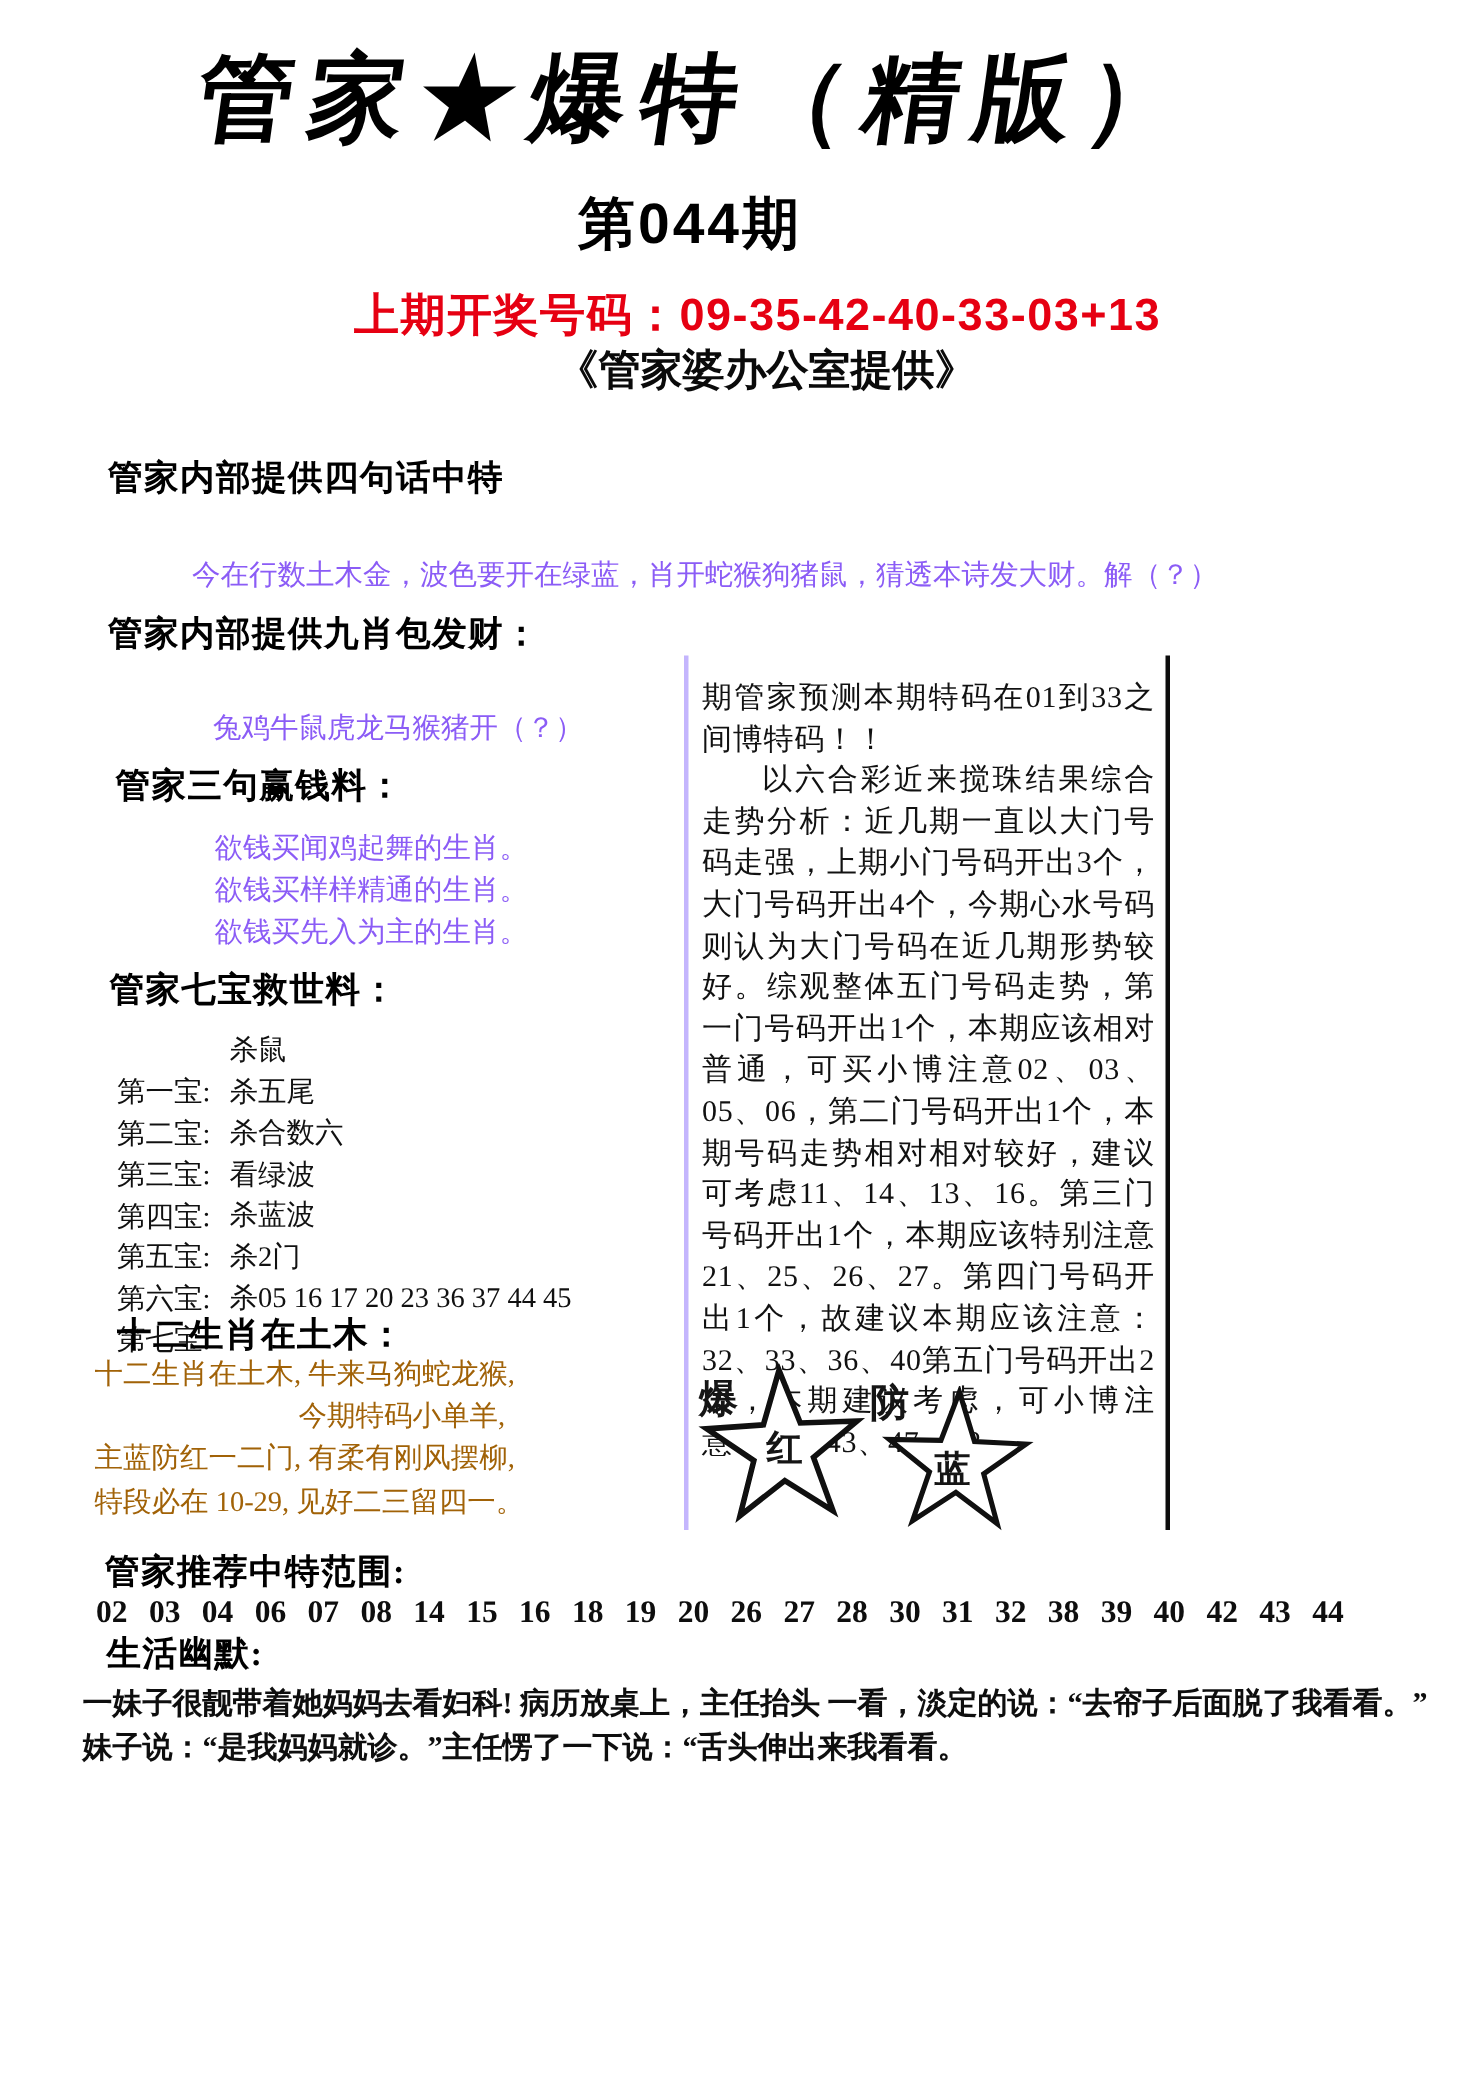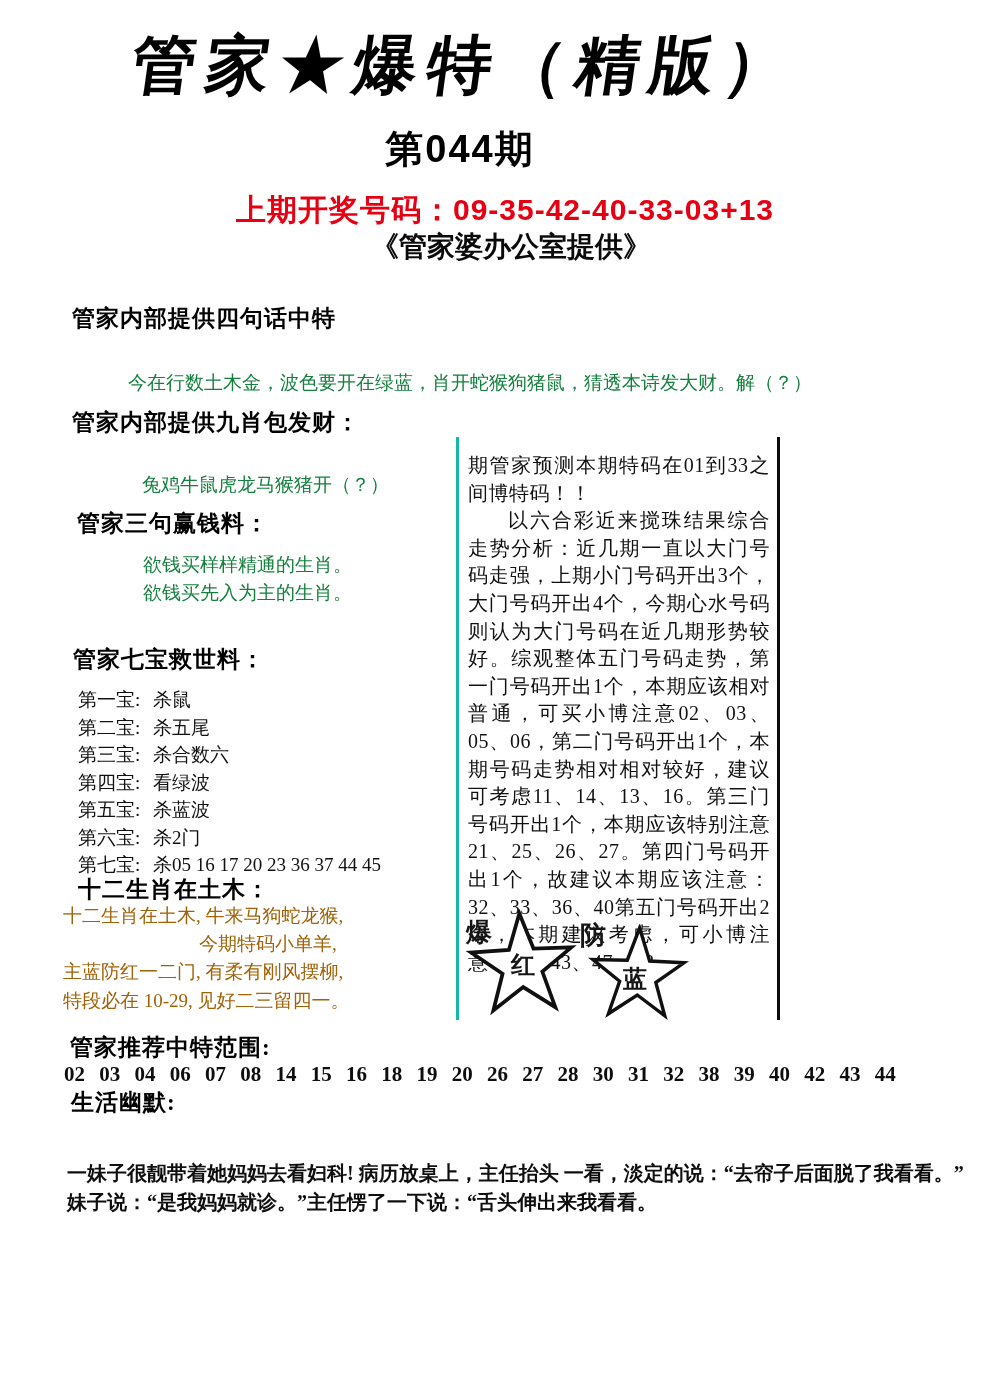--- a/index.html
+++ b/index.html
@@ -27,34 +27,34 @@
     font-weight:bold;font-size:30px;letter-spacing:1px;
   }
   .provider{
     left:0;top:228px;width:950px;text-align:center;
     font-size:28px;font-weight:600;color:#0a0a0a;padding-left:36px;
   }
   
   .h{
     font-weight:bold;font-size:23px;color:#000;letter-spacing:1px;white-space:nowrap;text-align:right;
   }
-  .body-line{font-size:19px;color:#15803d;white-space:nowrap;}
+  .body-line{font-size:19px;color:#8b5cf6;white-space:nowrap;}
   
   .money-lines div{height:28px;}
   
   .treasure-row{display:flex;height:27.5px;font-size:19px;color:#111;}
-  .treasure-row .lab{width:75px;}
+  .treasure-row .lab{width:75px;margin-top:28px;}
   .treasure-row .val{white-space:nowrap;}
   
   .ox-lines div{height:28.2px;font-size:19px;color:#a16207;white-space:nowrap;}
   .ox-indent{margin-left:136px;}
   
   .panel{
     left:456px;top:437px;width:324px;height:583px;
-    border-left:3px solid #14b8a6;border-right:3px solid #0c0c0c;
+    border-left:3px solid #c4b5fd;border-right:3px solid #0c0c0c;
     box-sizing:border-box;
   }
   .panel-text{
     padding:15px 7px 0 9px;font-size:20px;line-height:27.6px;
     text-align:justify;color:#111;letter-spacing:0.5px;
   }
   .panel-text p{margin:0;}
   .panel-text .indent{text-indent:2em;}
   .star-wrap{position:absolute;}
   .star-label{position:absolute;font-size:26px;font-weight:bold;color:#151515;}
@@ -75,20 +75,21 @@
 <div class="abs provider">《管家婆办公室提供》</div>
 
 <div class="abs h" style="left:72px;top:303px;">管家内部提供四句话中特</div>
 <div class="abs body-line" style="left:128px;top:370px;">今在行数土木金，波色要开在绿蓝，肖开蛇猴狗猪鼠，猜透本诗发大财。解（？）</div>
 
 <div class="abs h" style="left:72px;top:407px;">管家内部提供九肖包发财：</div>
 <div class="abs body-line" style="left:142px;top:472px;">兔鸡牛鼠虎龙马猴猪开（？）</div>
 
 <div class="abs h" style="left:77px;top:508px;">管家三句赢钱料：</div>
 <div class="abs money-lines" style="left:143px;top:552px;">
+  <div class="body-line" style="position:static;">欲钱买闻鸡起舞的生肖。</div>
   <div class="body-line" style="position:static;">欲钱买样样精通的生肖。</div>
   <div class="body-line" style="position:static;">欲钱买先入为主的生肖。</div>
 </div>
 
 <div class="abs h" style="left:73px;top:644px;">管家七宝救世料：</div>
 <div class="abs" style="left:78px;top:687px;">
   <div class="treasure-row">
     <span class="lab">第一宝:</span>
     <span class="val">杀鼠</span>
   </div>
@@ -146,16 +147,16 @@
     </svg>
   </div>
   <div class="star-label" style="left:121px;top:481px;">防</div>
   <div class="star-inner" style="left:164px;top:526px;">蓝</div>
 </div>
 
 <div class="abs h" style="left:70px;top:1032px;">管家推荐中特范围:</div>
 <div class="abs numbers" style="left:64px;top:1062px;">02 03 04 06 07 08 14 15 16 18 19 20 26 27 28 30 31 32 38 39 40 42 43 44</div>
 
 <div class="abs h" style="left:71px;top:1087px;">生活幽默:</div>
-<div class="abs joke" style="left:67px;top:1122px;margin-top:38px;">
+<div class="abs joke" style="left:55px;top:1122px;">
   <div>一妹子很靓带着她妈妈去看妇科! 病历放桌上，主任抬头 一看，淡定的说：“去帘子后面脱了我看看。”</div>
   <div>妹子说：“是我妈妈就诊。”主任愣了一下说：“舌头伸出来我看看。</div>
 </div>
 
 </body></html>

